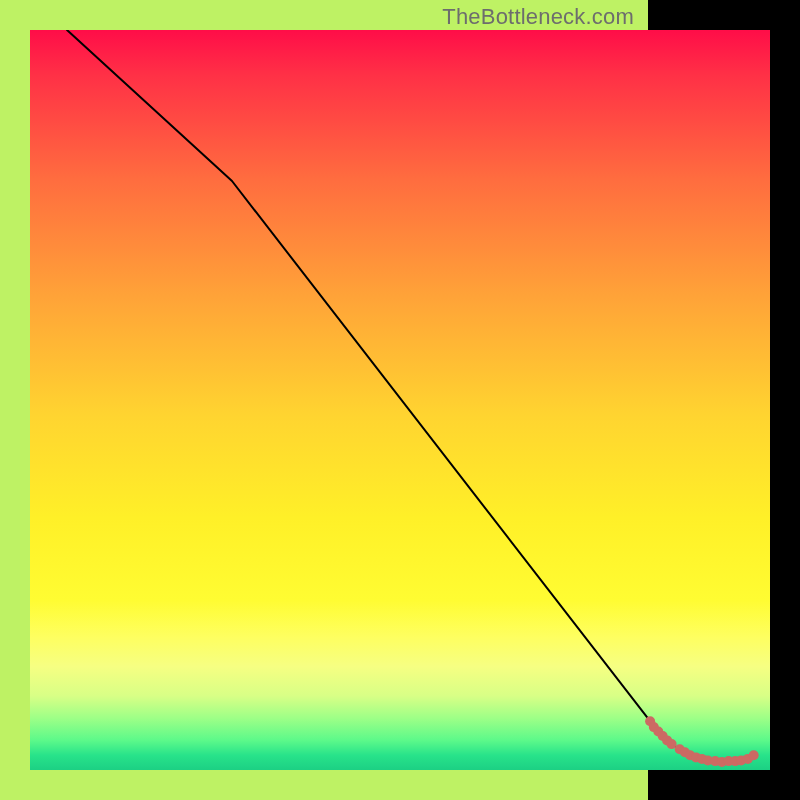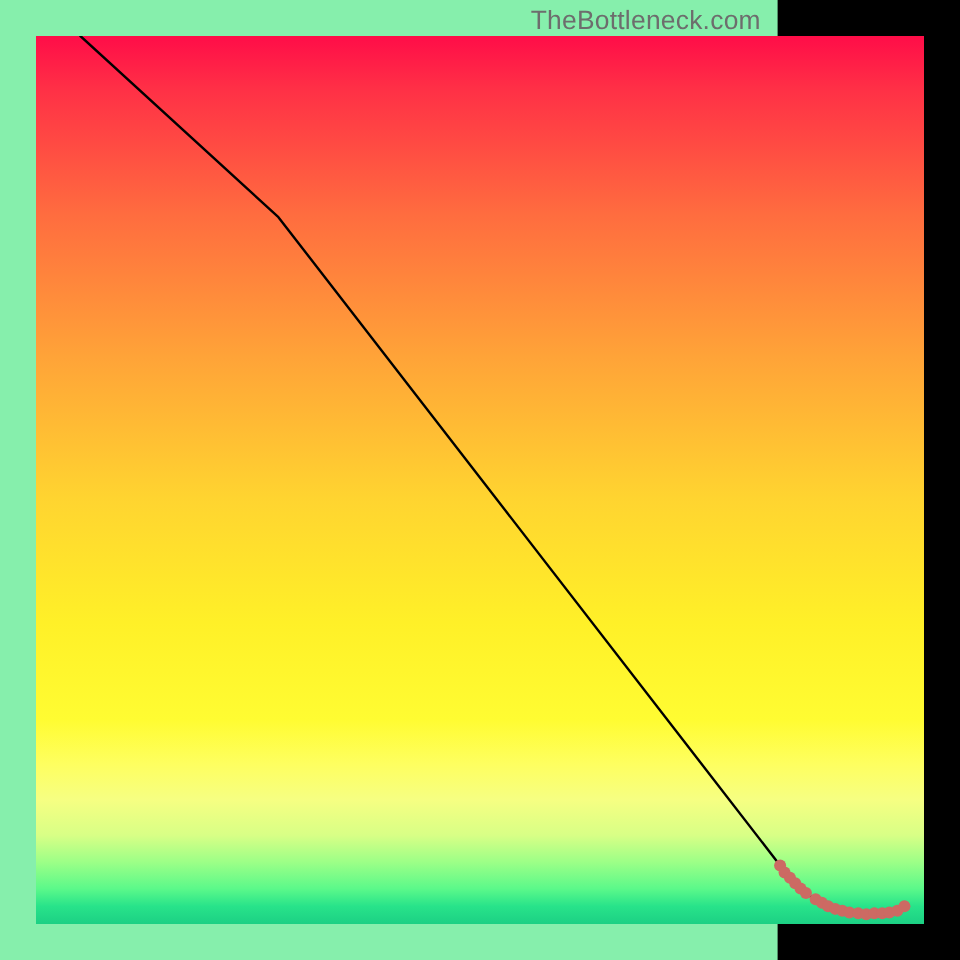--- a/index.html
+++ b/index.html
@@ -8,21 +8,21 @@
     width: 800px;
     height: 800px;
     background: #000;
     overflow: hidden;
     font-family: Arial, Helvetica, sans-serif;
   }
   .frame {
     position: relative;
     width: 648px;
     height: 800px;
-    background: #86efac;
+    background: #bef264;
   }
   .watermark {
     position: absolute;
     top: 4px;
     right: 14px;
     color: #6d6d6d;
     font-size: 22px;
     font-weight: 500;
     letter-spacing: 0.2px;
     z-index: 50;

